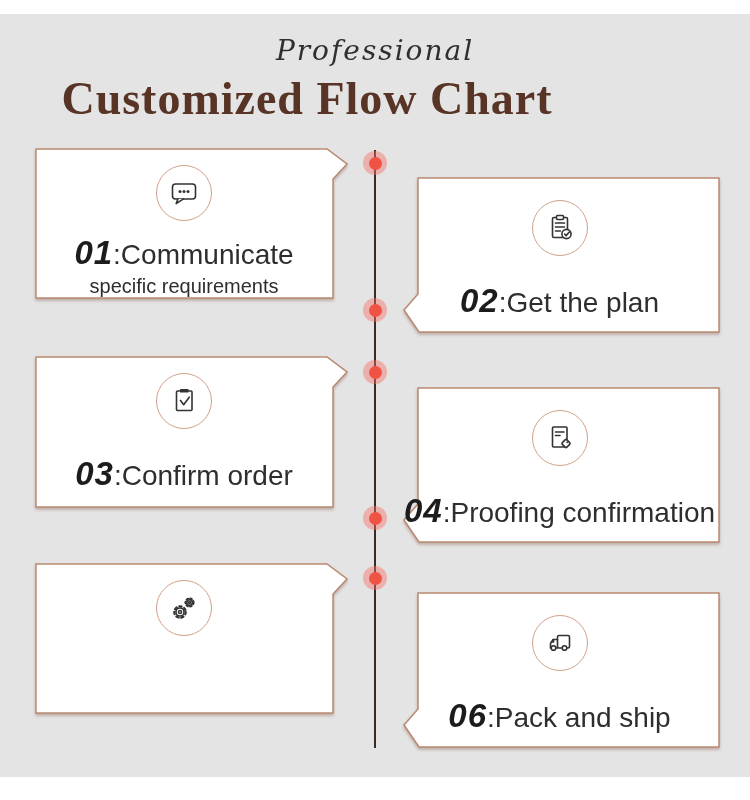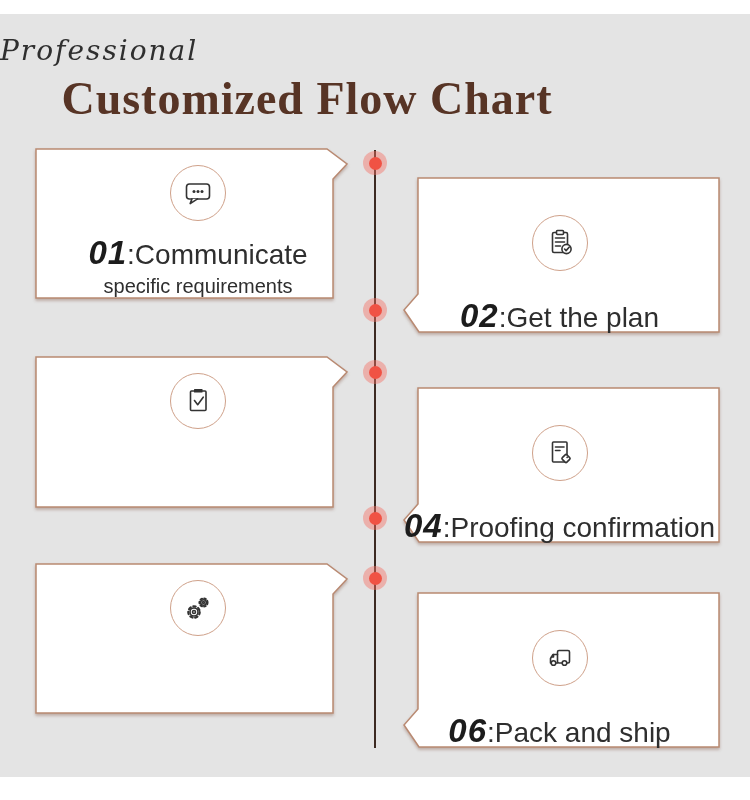--- a/index.html
+++ b/index.html
@@ -1,35 +1,35 @@
 <!DOCTYPE html>
 <html style="--title-color: #573425; --eyebrow-color: #2f2f2f; --card-border: #b98a72; --card-fill: #ffffff; --circle-border: #cfa18a; --icon-stroke: #333333; --line-color: #3c2a22; --dot-core: #f05244; --dot-halo: rgba(243,114,103,0.45); --number-color: #1c1c1c; --label-color: #2e2e2e; --band-bg: #e4e4e4;"><head>
 <meta charset="utf-8">
 <style>
   html,body{margin:0;padding:0;background:#fff;}
   .stage{position:relative;width:750px;height:800px;background:#fff;overflow:hidden;
          font-family:"Liberation Sans",sans-serif;}
   .band{position:absolute;left:0;top:14px;width:750px;height:763px;background:var(--band-bg,#e4e4e4);}
-  .eyebrow{position:absolute;left:0;top:34px;width:750px;
+  .eyebrow{position:absolute;left:0;top:34px;width:750px;text-align:center;
            font-family:"DejaVu Serif",serif;font-style:italic;font-size:28px;letter-spacing:2px;
            color:var(--eyebrow-color,#2f2f2f);}
   .title{position:absolute;left:0;top:72px;width:614px;text-align:center;
          font-family:"Liberation Serif",serif;font-weight:700;font-size:46px;letter-spacing:1px;
          color:var(--title-color,#573425);}
   .vline{position:absolute;left:374px;top:150px;width:2px;height:598px;background:var(--line-color,#3c2a22);}
   .dot{position:absolute;left:363px;width:24px;height:24px;border-radius:50%;
        background:var(--dot-halo,rgba(243,114,103,0.45));}
   .dot::after{content:"";position:absolute;left:5.5px;top:5.5px;width:13px;height:13px;border-radius:50%;
        background:var(--dot-core,#f05244);}
   .card{position:absolute;}
   .card svg.shape{position:absolute;left:0;top:0;filter:drop-shadow(0 2px 1.5px rgba(140,100,85,0.45));}
   .shape polygon{fill:var(--card-fill,#ffffff);stroke:var(--card-border,#b98a72);stroke-width:1.5;}
   .content{position:absolute;top:0;height:100%;display:flex;flex-direction:column;align-items:center;}
-  .card.left .content{left:0;width:298px;padding-top:17px;padding-left:14px;}
-  .card.right .content{left:15px;width:283px;padding-top:23px;margin-top:15px;}
+  .card.left .content{left:0;width:298px;padding-top:17px;}
+  .card.right .content{left:15px;width:283px;padding-top:23px;}
   .icon-circle{width:54px;height:54px;border-radius:50%;border:1px solid var(--circle-border,#cfa18a);
                display:flex;align-items:center;justify-content:center;color:var(--icon-stroke,#333);
                background:transparent;flex:0 0 auto;}
   .icon-circle svg{display:block;}
   .ic *{stroke:currentColor;stroke-width:1.6;fill:none;stroke-linecap:round;stroke-linejoin:round;}
   .ic .fl{fill:currentColor;stroke:none;}
   .ic .wh{fill:#ffffff;}
   .caption{display:flex;align-items:baseline;justify-content:center;margin-top:26px;white-space:nowrap;}
   .card.two-line .caption{margin-top:13px;}
   .num{font-size:33px;font-weight:700;font-style:italic;color:var(--number-color,#1c1c1c);letter-spacing:1px;}
@@ -102,20 +102,24 @@
       <polygon points="1,1 292,1 312,16 298,31 298,151 1,151"></polygon>
     </svg>
     <div class="content">
       <div class="icon-circle">
         <svg class="ic" width="34" height="34" viewBox="0 0 34 34">
           <rect x="9.5" y="7" width="15.5" height="19.5" rx="1"></rect>
           <rect class="fl" x="13" y="5" width="8.5" height="3.6" rx="0.5"></rect>
           <path d="M13.5 16.5 l3.2 4.2 l5.5 -7.5"></path>
         </svg>
       </div>
+      <div class="caption">
+        <span class="num">03</span>
+        <span class="lbl">:Confirm order</span>
+      </div>
     </div>
   </div>
 
   <div class="card right" style="left:403px;top:387px;width:317px;height:156px">
     <svg class="shape" width="317" height="156" viewBox="0 0 317 156">
       <polygon points="15,1 316,1 316,155 16,155 1,133 15,117"></polygon>
     </svg>
     <div class="content">
       <div class="icon-circle">
         <svg class="ic" width="34" height="34" viewBox="0 0 34 34">

